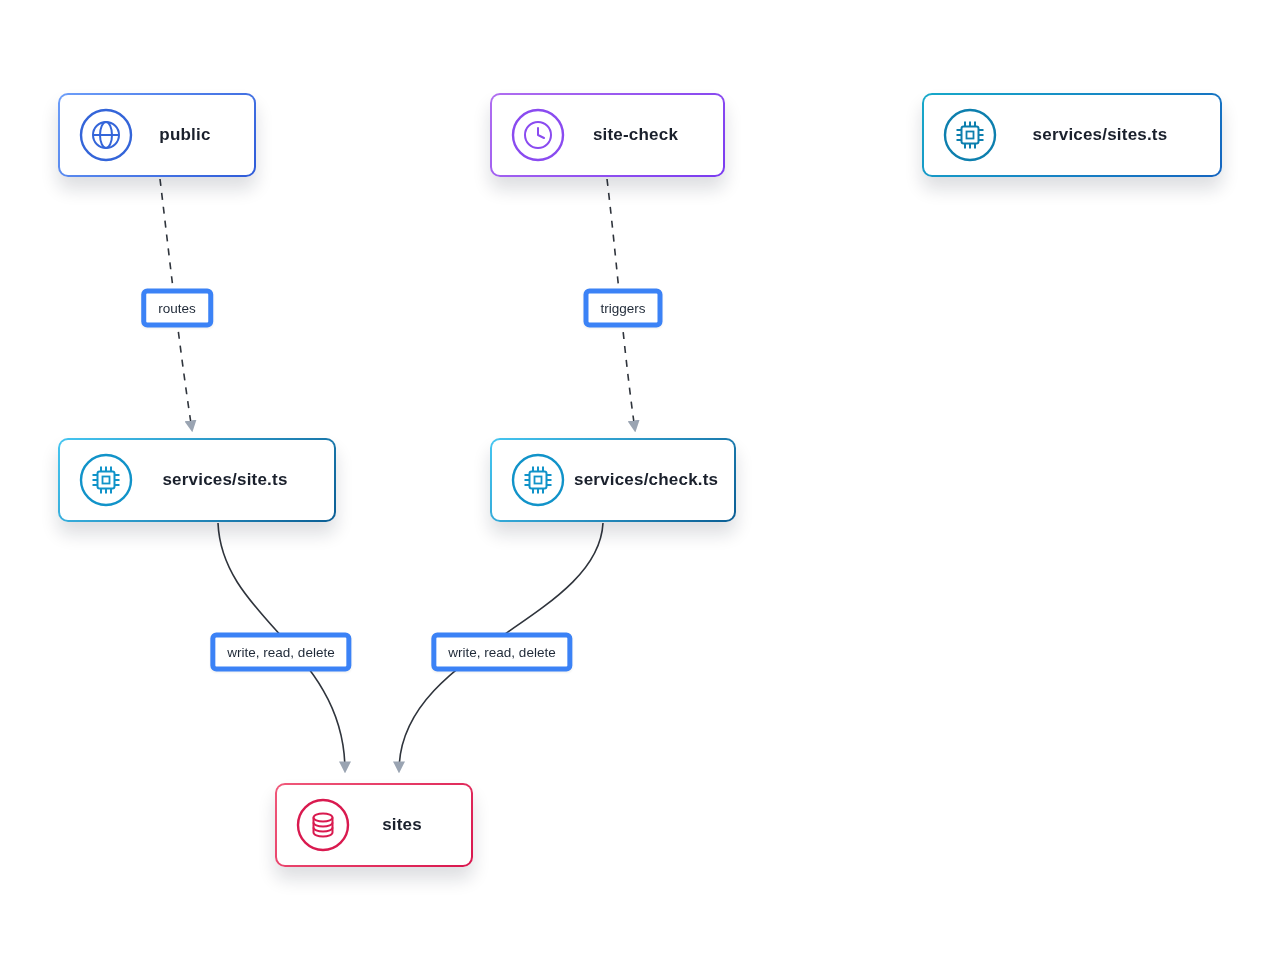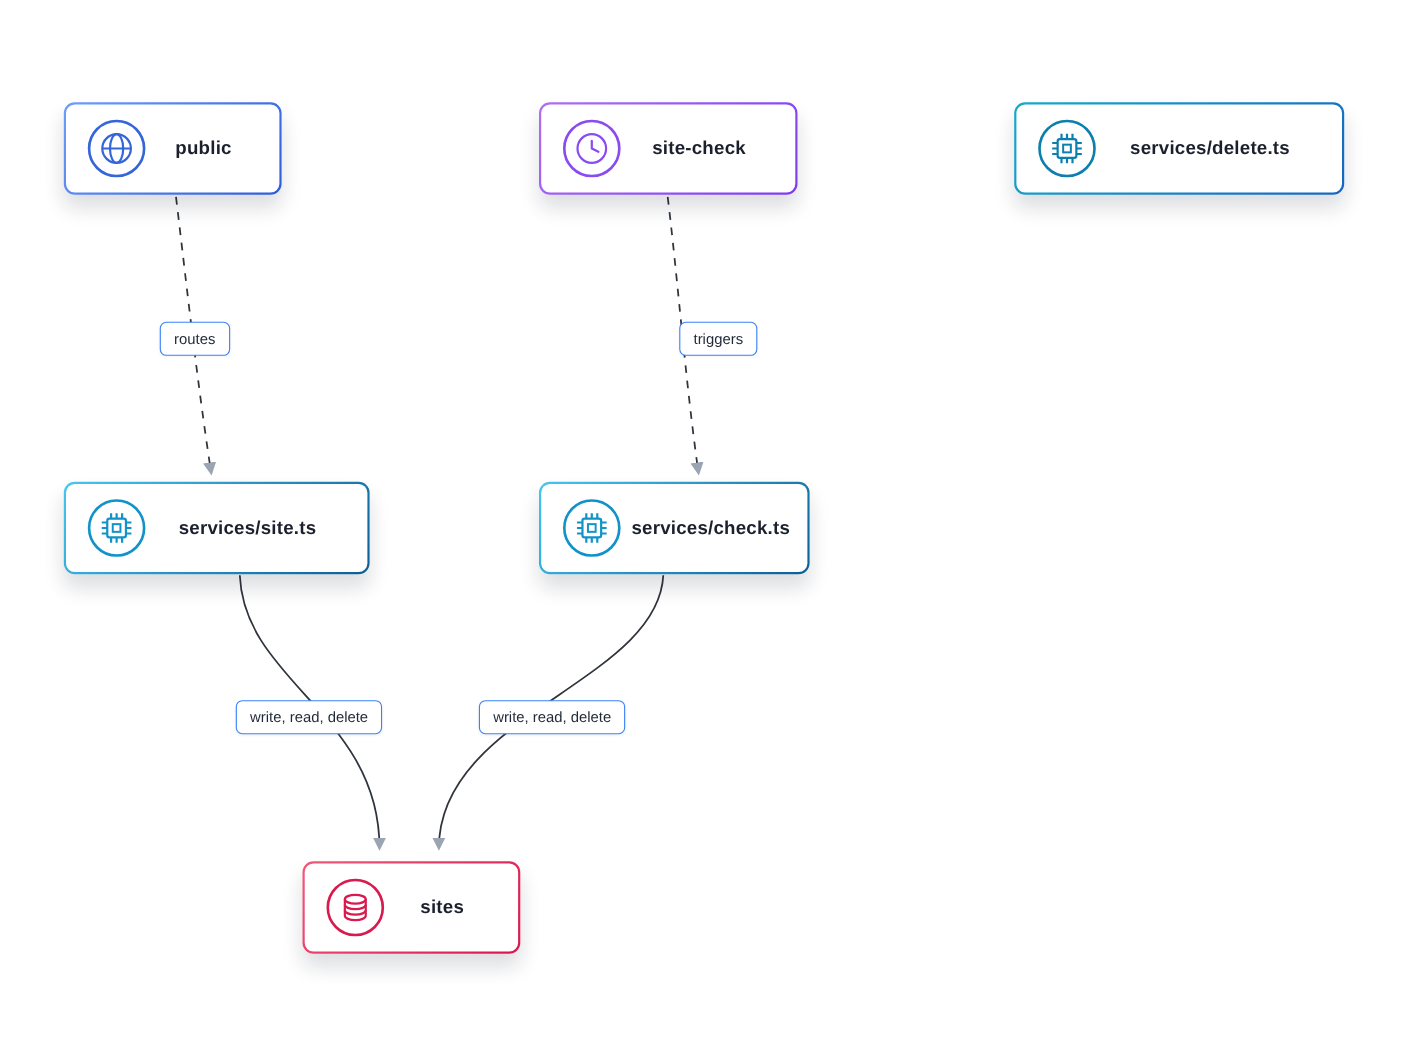--- a/index.html
+++ b/index.html
@@ -24,21 +24,21 @@
   .g-service{background:linear-gradient(135deg,#45c6f1,#0b5e94);}
   .g-datastore{background:linear-gradient(135deg,#f0597a,#d9164e);}
 
   .ic-blue{color:#3465d9;}
   .ic-purple{color:#8a4bf0;}
   .ic-teal{color:#0d7fae;}
   .ic-cyan{color:#1193c9;}
   .ic-red{color:#d91a4f;}
 
   .edge-label{position:absolute;transform:translate(-50%,-50%);background:#ffffff;
-    border:1px solid #3b82f6;border-radius:6px;padding:7px 12px;font-size:13.5px;
+    border:5px solid #3b82f6;border-radius:6px;padding:7px 12px;font-size:13.5px;
     color:#1f2937;white-space:nowrap;box-shadow:0 1px 2px rgba(0,0,0,.05);}
 </style>
 </head>
 <body>
 
 <div class="canvas">
 
   <svg class="edges" viewBox="0 0 1280 960">
     <defs>
       <marker id="arrow" viewBox="0 0 10 10" refX="8" refY="5" markerWidth="7.5" markerHeight="7.5" orient="auto">
@@ -81,21 +81,21 @@
   <div class="node g-notify" style="left:922px;top:93px;width:300px">
     <div class="node-inner">
       <span class="icon ic-teal">
         <svg viewBox="0 0 56 56" width="56" height="56">
           <circle cx="28" cy="28" r="25" fill="none" stroke="currentColor" stroke-width="2.4"></circle>
           <rect x="19.5" y="19.5" width="17" height="17" rx="2" fill="none" stroke="currentColor" stroke-width="2"></rect>
           <rect x="24.5" y="24.5" width="7" height="7" fill="none" stroke="currentColor" stroke-width="1.8"></rect>
           <path d="M23 14.5v5 M28 14.5v5 M33 14.5v5 M23 36.5v5 M28 36.5v5 M33 36.5v5 M14.5 23h5 M14.5 28h5 M14.5 33h5 M36.5 23h5 M36.5 28h5 M36.5 33h5" stroke="currentColor" stroke-width="2" fill="none"></path>
         </svg>
       </span>
-      <span class="label">services/delete.ts</span>
+      <span class="label">services/sites.ts</span>
     </div>
   </div>
 
   <div class="node g-service" style="left:58px;top:438px;width:278px">
     <div class="node-inner">
       <span class="icon ic-cyan">
         <svg viewBox="0 0 56 56" width="56" height="56">
           <circle cx="28" cy="28" r="25" fill="none" stroke="currentColor" stroke-width="2.4"></circle>
           <rect x="19.5" y="19.5" width="17" height="17" rx="2" fill="none" stroke="currentColor" stroke-width="2"></rect>
           <rect x="24.5" y="24.5" width="7" height="7" fill="none" stroke="currentColor" stroke-width="1.8"></rect>
@@ -128,17 +128,17 @@
           <ellipse cx="28" cy="20.5" rx="9.5" ry="4" fill="none" stroke="currentColor" stroke-width="2"></ellipse>
           <path d="M18.5 20.5 V35.5 A9.5 4 0 0 0 37.5 35.5 V20.5" fill="none" stroke="currentColor" stroke-width="2"></path>
           <path d="M18.5 25.5 A9.5 4 0 0 0 37.5 25.5 M18.5 30.5 A9.5 4 0 0 0 37.5 30.5" fill="none" stroke="currentColor" stroke-width="2"></path>
         </svg>
       </span>
       <span class="label">sites</span>
     </div>
   </div>
 
   <div class="edge-label" style="left:177px;top:308px">routes</div>
-  <div class="edge-label" style="left:653px;top:308px">triggers</div>
+  <div class="edge-label" style="left:623px;top:308px">triggers</div>
   <div class="edge-label" style="left:281px;top:652px">write, read, delete</div>
   <div class="edge-label" style="left:502px;top:652px">write, read, delete</div>
 
 </div>
 
 </body></html>

